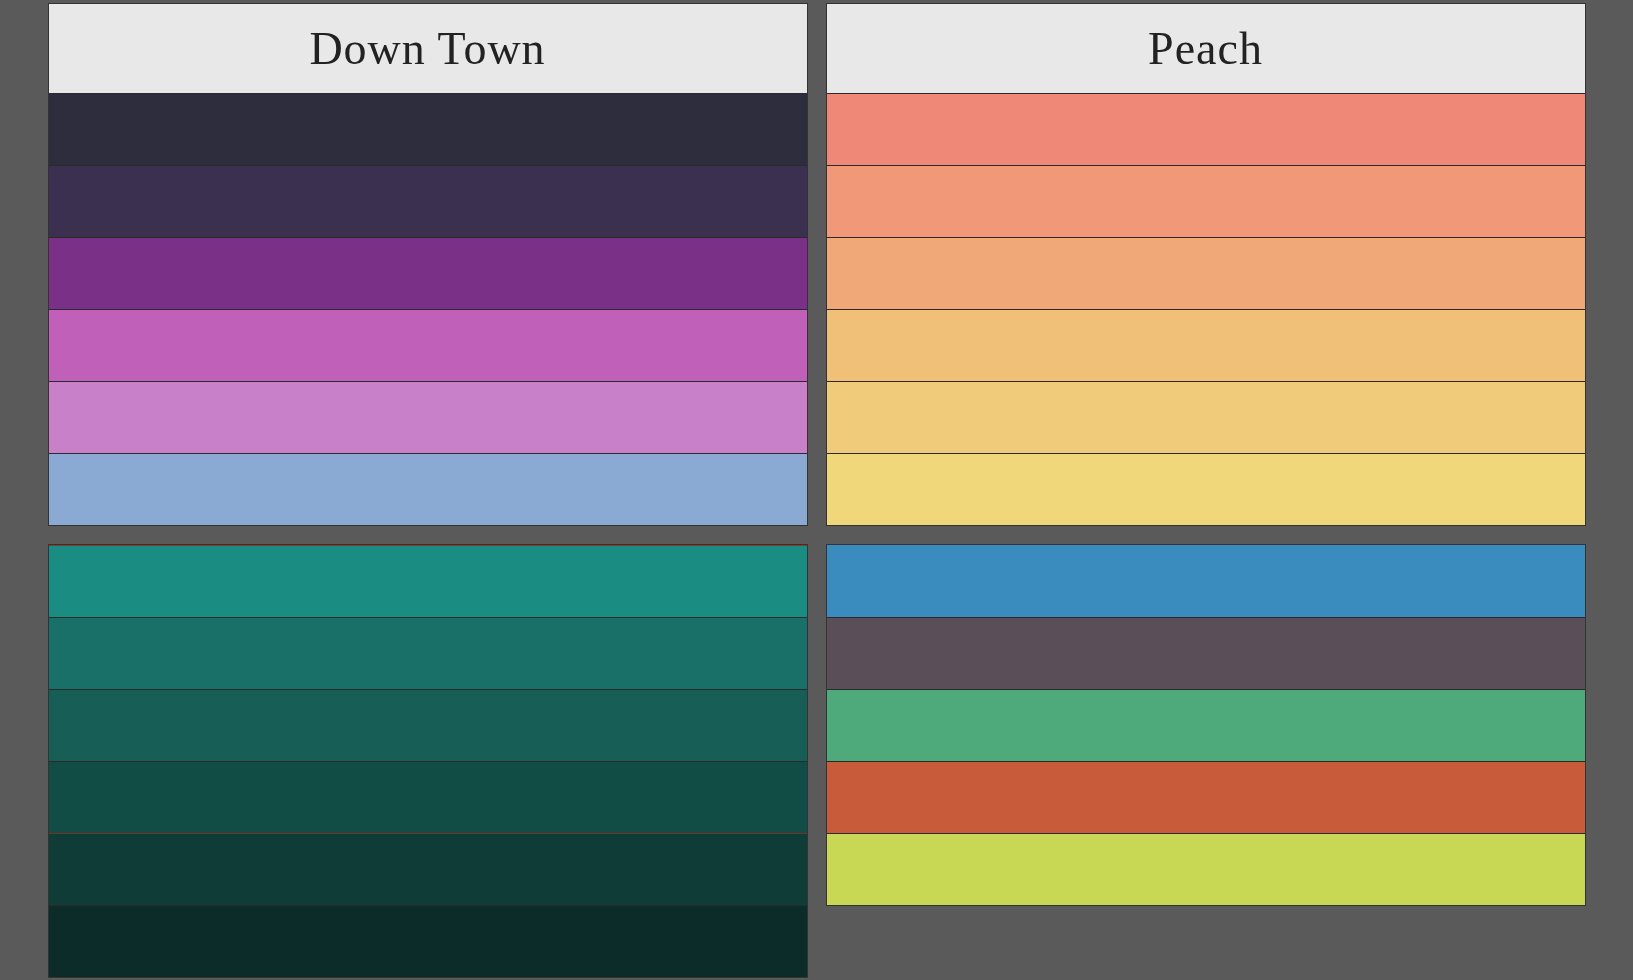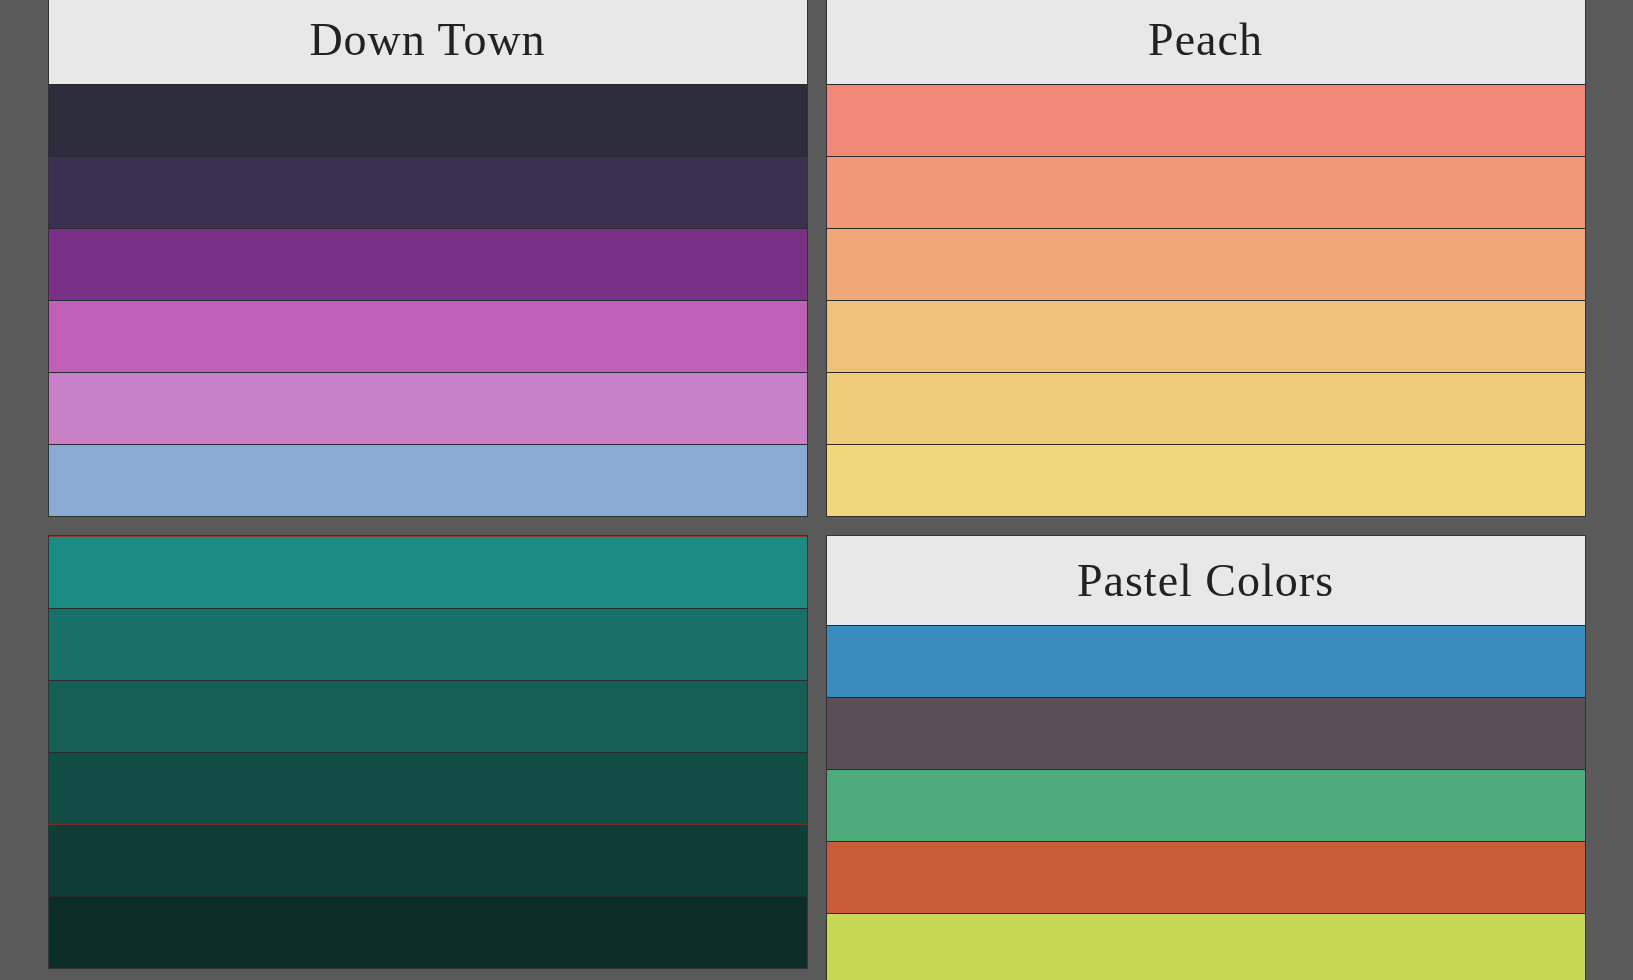--- a/index.html
+++ b/index.html
@@ -82,21 +82,20 @@
       <div class="palette-title">Peach</div>
       <div class="color-swatch" style="background-color:#f08878;"></div>
       <div class="color-swatch" style="background-color:#f09878;"></div>
       <div class="color-swatch" style="background-color:#f0a878;"></div>
       <div class="color-swatch" style="background-color:#f0c078;"></div>
       <div class="color-swatch" style="background-color:#f0cc7a;"></div>
       <div class="color-swatch" style="background-color:#f0d87a;"></div>
     </div>
 
     <div class="palette-card">
-      <div class="palette-title">Pastel Colors</div>
       <div class="color-swatch" style="background-color:#3a8cbf;"></div>
       <div class="color-swatch" style="background-color:#5a4e58;"></div>
       <div class="color-swatch" style="background-color:#4eaa7a;"></div>
       <div class="color-swatch" style="background-color:#c85c3a;"></div>
       <div class="color-swatch" style="background-color:#c8d855;"></div>
     </div>
 
   </div>
 
 </div>

